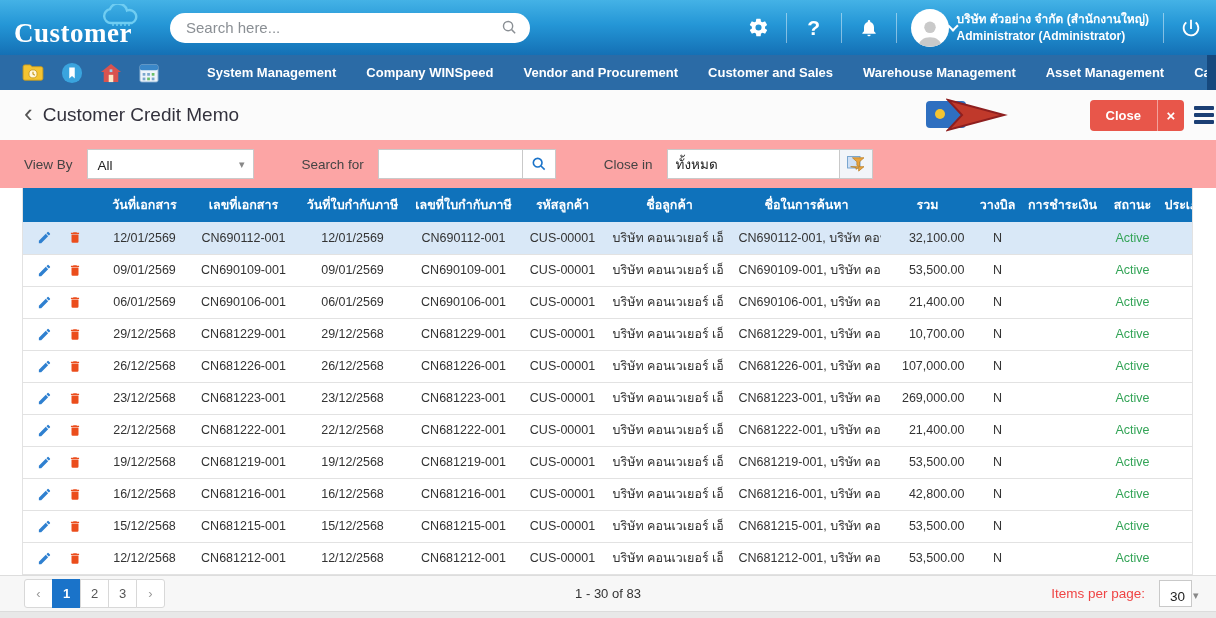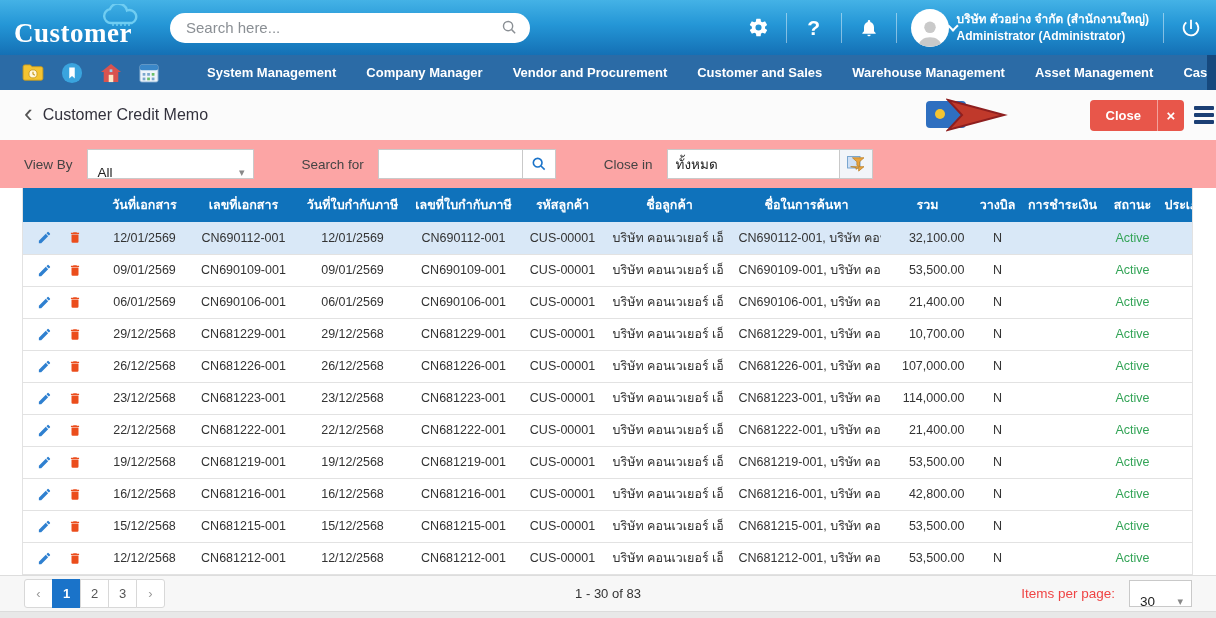--- a/index.html
+++ b/index.html
@@ -29,39 +29,39 @@
   
   .navbar { height:35px; background:#2b6ba6; display:flex; align-items:center; padding-left:22px; position:relative; }
   .nicon { width:22px; height:22px; margin-right:17px; display:flex; align-items:center; justify-content:center; cursor:pointer; }
   .nav-sep { width:1px; height:24px; background:rgba(255,255,255,.55); margin:0 14px 0 2px; }
   .nav-item { color:#fff; font-size:13px; font-weight:bold; padding:0 15px; cursor:pointer; white-space:nowrap; text-decoration:none; }
   .nav-edge { position:absolute; right:0; top:0; width:9px; height:35px; background:#16497e; }
 
   
   .title-row { height:50px; background:#fbfbfb; display:flex; align-items:center; padding:0 0 0 24px; position:relative; }
   .back { font-size:26px; color:#555; font-weight:300; cursor:pointer; line-height:1; margin-top:-4px; }
-  .page-title { font-size:16px; color:#33323d; font-weight:500; margin-left:10px;text-align:right; }
+  .page-title { font-size:19px; color:#33323d; font-weight:500; margin-left:10px;text-align:right; }
   .title-actions { margin-left:auto; display:flex; align-items:center; position:relative; padding-right:4px; height:50px; }
   .anno-flag { position:absolute; right:250px; top:11px; width:40px; height:27px; background:#2e6fc0; border-radius:4px; }
   .anno-flag i { position:absolute; left:9px; top:8px; width:10px; height:10px; border-radius:50%; background:#f4c431; }
   .anno-arrow { position:absolute; right:208px; top:8px; z-index:3; }
   .hl-box { border:3px solid #9c1f1f; border-radius:6px; padding:1px; margin-right:8px; z-index:2; background:transparent; }
   .btn { display:flex; align-items:center; height:31px; border:none; border-radius:4px; color:#fff; font-size:13px; font-weight:bold; cursor:pointer; font-family:inherit; }
   .btn .lbl { padding:0 16px; }
   .btn-div { width:1px; height:31px; background:rgba(255,255,255,.45); }
   .btn .seg { width:26px; text-align:center; font-size:15px; }
   .btn.green { background:#2fa463; }
   .btn.red { background:#e8564a; margin-right:10px; }
   .menu-lines { display:flex; flex-direction:column; gap:3px; cursor:pointer; margin-right:-2px; }
   .menu-lines i { display:block; width:20px; height:4px; background:#1b3f74; border-radius:1px; }
 
   
   .filter-row { height:48px; background:#fca5a5; display:flex; align-items:center; padding-left:24px; }
   .flabel { font-size:13.5px; color:#444; }
-  .select { display:flex; align-items:center; justify-content:space-between; border:1px solid #c9c9c9; background:#fff; height:30px; padding:17px 8px 0 10px; font-size:13.5px; color:#222; cursor:pointer; }
+  .select { display:flex; justify-content:space-between; border:1px solid #c9c9c9; background:#fff; height:30px; padding:8px 8px 0 10px; font-size:13.5px; color:#222; cursor:pointer; }
   .select .caret { color:#888; font-size:11px; margin-left:8px; }
   .vb-select { width:167px; margin-left:14px; }
   .finput { height:30px; border:1px solid #c9c9c9; padding:0 8px; font-size:13.5px; color:#222; outline:none; font-family:inherit; }
   .sf-input { width:144px; margin-left:14px; border-right:none; }
   .sq-btn { width:34px; height:30px; border:1px solid #c9c9c9; background:#fff; display:flex; align-items:center; justify-content:center; cursor:pointer; }
   .si-input { width:172px; margin-left:14px; border-right:none; }
   .funnel-btn { background:#f2f5f9; }
   .ml48 { margin-left:48px; }
 
   
@@ -80,21 +80,21 @@
   
   .pagination { height:36px; background:#f7f7f7; border-top:1px solid #ddd; display:flex; align-items:center; padding:0 24px; position:relative; }
   .pager { display:flex; }
   .pager button { width:29px; height:29px; border:1px solid #d8d8d8; background:#fff; color:#555; font-size:13px; cursor:pointer; margin-right:-1px; font-family:inherit; }
   .pager button:first-child { border-radius:3px 0 0 3px; color:#999; }
   .pager button:last-child { border-radius:0 3px 3px 0; color:#999; }
   .pager button.active { background:#1a73c9; border-color:#1a73c9; color:#fff; font-weight:bold; }
   .range { position:absolute; left:50%; transform:translateX(-50%); font-size:13px; color:#333; }
   .ipp { margin-left:auto; display:flex; align-items:center; gap:14px; }
   .ipp .flabel { color:#ef4444; }
-  .ipp-select { width:63px; height:27px; }
+  .ipp-select { width:33px; height:27px; }
   .bottom-strip { height:8px; background:#e8e8e8; border-top:1px solid #dcdcdc; }
 </style>
 </head>
 <body>
 
 <div class="app">
 
   <header class="topbar">
     <div class="logo">
       <svg class="cloud-svg" width="38" height="22" viewBox="0 0 38 22">
@@ -175,21 +175,21 @@
         <rect x="4" y="11" width="3" height="3" fill="#7ba7cc"></rect>
           <rect x="9" y="11" width="3" height="3" fill="#7ba7cc"></rect>
           <rect x="14" y="11" width="3" height="3" fill="#6abf69"></rect>
         <rect x="4" y="16" width="3" height="3" fill="#7ba7cc"></rect>
           <rect x="9" y="16" width="3" height="3" fill="#6abf69"></rect>
           <rect x="14" y="16" width="3" height="3" fill="#7ba7cc"></rect>
       </svg>
     </span>
     <span class="nav-sep"></span>
     <a class="nav-item">System Management</a>
-    <a class="nav-item">Company Manager</a>
+    <a class="nav-item">Company WINSpeed</a>
     <a class="nav-item">Vendor and Procurement</a>
     <a class="nav-item">Customer and Sales</a>
     <a class="nav-item">Warehouse Management</a>
     <a class="nav-item">Asset Management</a>
     <a class="nav-item">Cash Management</a>
 
     <span class="nav-edge"></span>
   </nav>
 
   <div class="title-row">
@@ -418,21 +418,21 @@
         </svg>
       </span>
     </td>
     <td class="c-center">23/12/2568</td>
     <td class="c-center">CN681223-001</td>
     <td class="c-center">23/12/2568</td>
     <td class="c-center">CN681223-001</td>
     <td class="c-center">CUS-00001</td>
     <td class="c-name">บริษัท คอนเวเยอร์ เอ็</td>
     <td class="c-name">CN681223-001, บริษัท คอนเว</td>
-    <td class="c-total">114,000.00</td>
+    <td class="c-total">269,000.00</td>
     <td class="c-center">N</td>
     <td class="c-center"></td>
     <td class="c-status">Active</td>
     <td></td>
   </tr>
           <tr>
     <td class="c-act">
       <span class="ico">
         <svg width="15" height="15" viewBox="0 0 24 24" fill="#2f80d0">
           <path d="M3 17.25V21h3.75L17.81 9.94l-3.75-3.75L3 17.25zM20.71 7.04a1 1 0 0 0 0-1.41l-2.34-2.34a1 1 0 0 0-1.41 0l-1.83 1.83 3.75 3.75 1.83-1.83z"></path>

